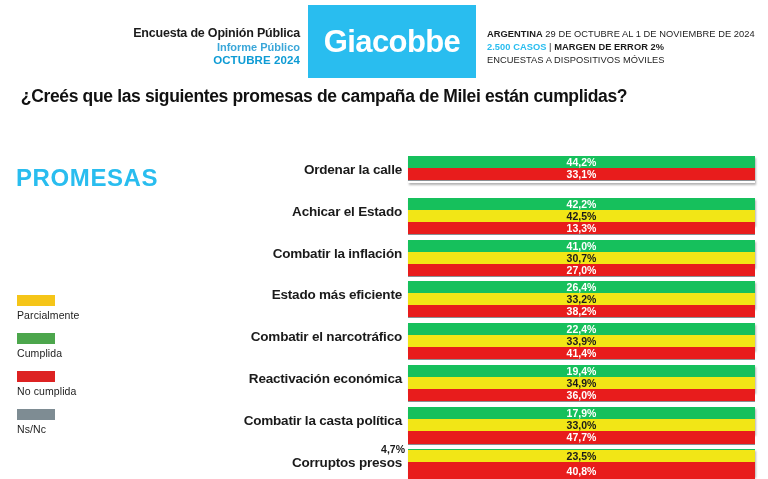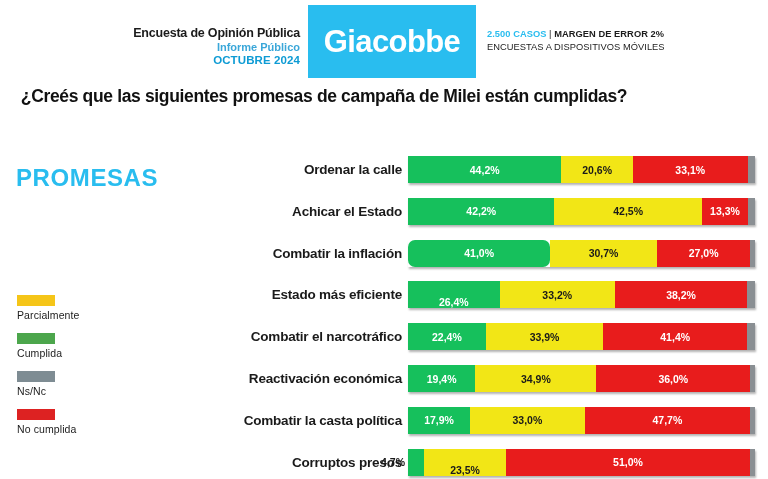--- a/index.html
+++ b/index.html
@@ -145,20 +145,21 @@
     color: #1a1a1a;
     letter-spacing: -0.2px;
     white-space: nowrap;
   }
   .bar-track {
     position: absolute;
     left: 408px; top: 0;
     width: 347px; height: 27px;
     display: flex;
     box-shadow: 1px 2px 2px rgba(0,0,0,0.30);
+    flex-direction: column;
   }
   .seg {
     height: 100%;
     display: flex;
     align-items: center;
     justify-content: center;
     font-size: 10.5px;
     font-weight: bold;
     overflow: visible;
     white-space: nowrap;
@@ -185,20 +186,23 @@
     <span class="l2">Informe Público</span>
     <span class="l3">OCTUBRE 2024</span>
   </div>
 
   <div id="logo-box">
     <span id="logo-text">Giacobbe</span>
   </div>
 
   <div id="header-right">
     <span class="row">
+      <span class="strong">ARGENTINA</span><span> 29 DE OCTUBRE AL 1 DE NOVIEMBRE DE 2024</span>
+    </span>
+    <span class="row">
       <span class="cyan">2.500 CASOS</span><span> | </span><span class="strong">MARGEN DE ERROR 2%</span>
     </span>
     <span class="row">ENCUESTAS A DISPOSITIVOS MÓVILES</span>
   </div>
 
 </div>
 
 <div id="question">¿Creés que las siguientes promesas de campaña de Milei están cumplidas?</div>
 
 <div id="promesas-title">PROMESAS</div>
@@ -206,39 +210,36 @@
 <div id="legend">
     <div class="legend-item">
       <span class="legend-swatch" style="background: rgb(245, 197, 24);"></span>
       <span class="legend-label">Parcialmente</span>
     </div>
     <div class="legend-item">
       <span class="legend-swatch" style="background: rgb(76, 166, 76);"></span>
       <span class="legend-label">Cumplida</span>
     </div>
     <div class="legend-item">
+      <span class="legend-swatch" style="background: rgb(221, 34, 34);"></span>
+      <span class="legend-label">No cumplida</span>
+    </div>
+    <div class="legend-item">
       <span class="legend-swatch" style="background: rgb(126, 140, 147);"></span>
       <span class="legend-label">Ns/Nc</span>
-    </div>
-    <div class="legend-item">
-      <span class="legend-swatch" style="background: rgb(221, 34, 34);"></span>
-      <span class="legend-label">No cumplida</span>
     </div>
   </div>
 
 <div id="chart">
     <div class="bar-row" style="top: 8px;">
       <div class="row-label">Ordenar la calle</div>
       <div class="bar-track">
         <div class="seg seg-cumplida" style="flex: 0 0 44.2%;">
           <span class="seg-val">44,2%</span>
         </div>
-        <div class="seg seg-parcial" style="flex: 0 0 20.6%;">
-          <span class="seg-val">20,6%</span>
-        </div>
         <div class="seg seg-nocumplida" style="flex: 0 0 33.1%;">
           <span class="seg-val">33,1%</span>
         </div>
         <div class="seg seg-nsnc" style="flex: 0 0 2.1%;"></div>
       </div>
     </div>
     <div class="bar-row" style="top: 49.8px;">
       <div class="row-label">Achicar el Estado</div>
       <div class="bar-track">
         <div class="seg seg-cumplida" style="flex: 0 0 42.2%;">
@@ -249,21 +250,21 @@
         </div>
         <div class="seg seg-nocumplida" style="flex: 0 0 13.3%;">
           <span class="seg-val">13,3%</span>
         </div>
         <div class="seg seg-nsnc" style="flex: 0 0 2%;"></div>
       </div>
     </div>
     <div class="bar-row" style="top: 91.6px;">
       <div class="row-label">Combatir la inflación</div>
       <div class="bar-track">
-        <div class="seg seg-cumplida" style="flex: 0 0 41%; border-radius: 7px;">
+        <div class="seg seg-cumplida" style="flex: 0 0 41%;">
           <span class="seg-val">41,0%</span>
         </div>
         <div class="seg seg-parcial" style="flex: 0 0 30.7%;">
           <span class="seg-val">30,7%</span>
         </div>
         <div class="seg seg-nocumplida" style="flex: 0 0 27%;">
           <span class="seg-val">27,0%</span>
         </div>
         <div class="seg seg-nsnc" style="flex: 0 0 1.3%;"></div>
       </div>
@@ -331,18 +332,18 @@
     <div class="bar-row" style="top: 300.6px;">
       <div class="row-label">Corruptos presos</div>
       <div class="bar-track">
         <div class="seg seg-cumplida tiny" style="flex: 0 0 4.7%;">
           <span class="seg-val">4,7%</span>
         </div>
         <div class="seg seg-parcial" style="flex: 0 0 23.5%; align-items: flex-end;">
           <span class="seg-val">23,5%</span>
         </div>
         <div class="seg seg-nocumplida" style="flex: 0 0 70.4%;">
-          <span class="seg-val">51,0%</span>
+          <span class="seg-val">40,8%</span>
         </div>
         <div class="seg seg-nsnc" style="flex: 0 0 1.4%;"></div>
       </div>
     </div>
   </div>
 
 </body></html>

